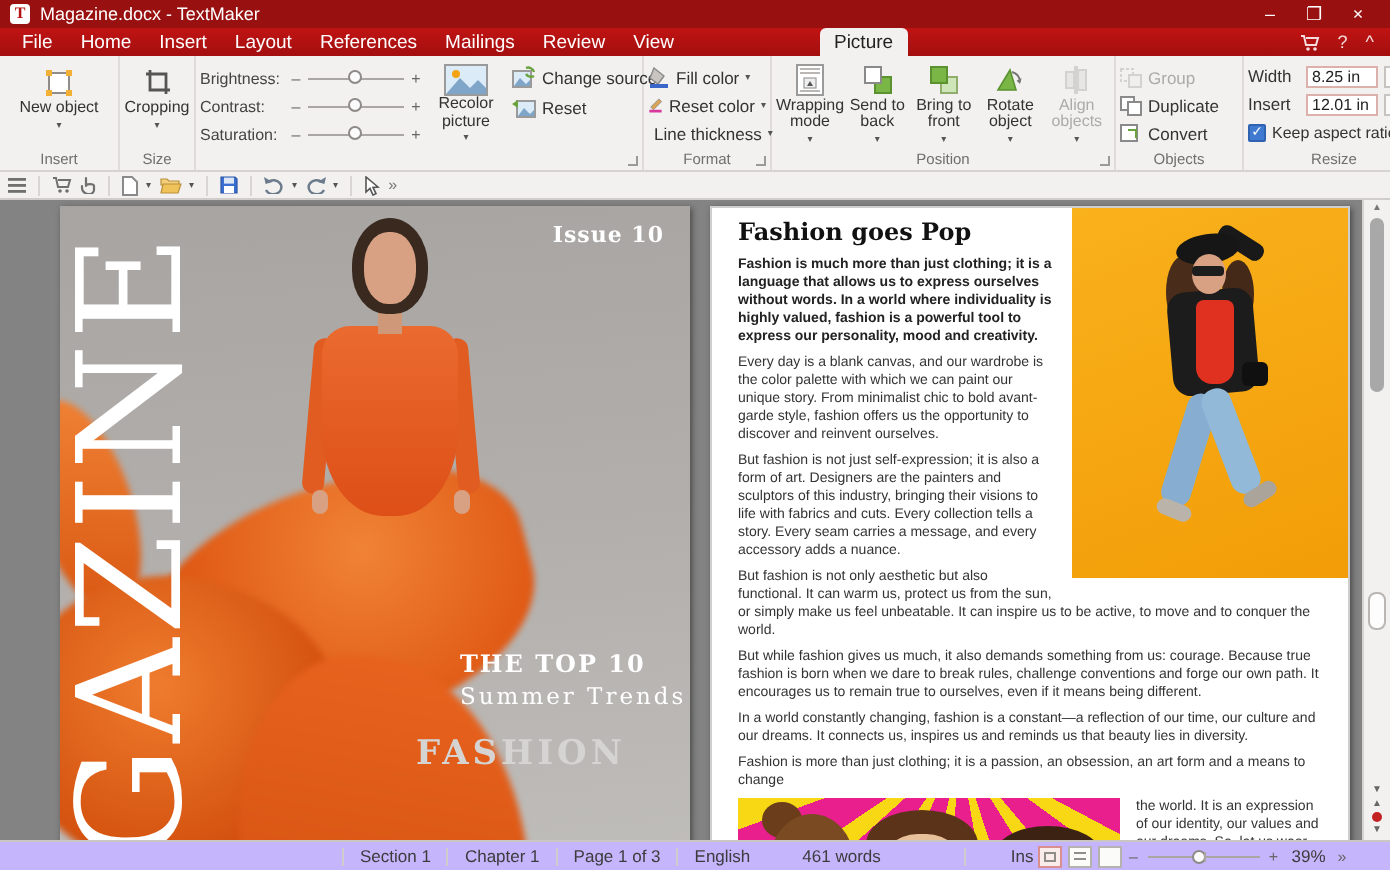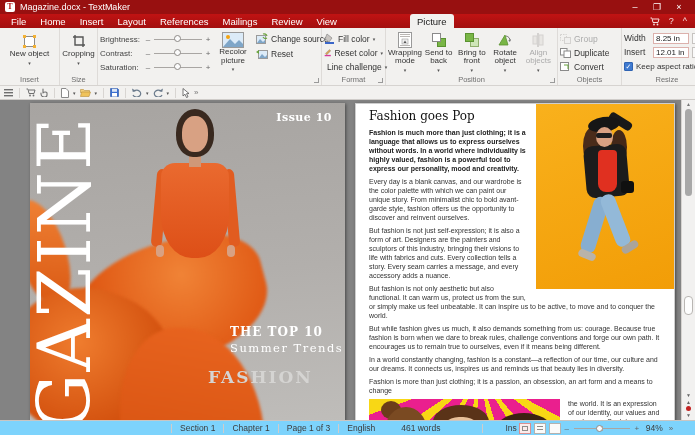--- a/index.html
+++ b/index.html
@@ -115,21 +115,21 @@
   .hand { position:absolute; width:8px; height:12px; background:#d8a183; border-radius:4px; top:142px; }
   .hand.l { left:126px; } .hand.r { left:197px; }
   .cover-text { position:absolute; z-index:6; color:#fff; font-family:"DejaVu Serif",serif; }
   .feat { left:200px; top:222px; }
   .feat .t { font-size:12px; font-weight:bold; letter-spacing:1px; }
   .feat .s { font-size:11.5px; letter-spacing:1.5px; margin-top:2px; }
   .teaser { left:178px; top:264px; font-weight:bold; font-size:17px; line-height:21px;
             letter-spacing:2px; color:#d5d4d2; }
 
   
-  .headline { font-family:"DejaVu Serif",serif; font-weight:normal; font-size:12px; color:#111;
+  .headline { font-family:"DejaVu Serif",serif; font-weight:bold; font-size:12px; color:#111;
               margin-bottom:5px; }
   .body-text { font-size:7px; line-height:9px; color:#333; }
   .body-text p { margin-bottom:4px; }
   .body-text .lead { font-weight:bold; color:#222; }
   .photo-girl { float:right; width:138px; height:185px; margin:-5px -12px 6px 10px; position:relative;
                 overflow:hidden; background:linear-gradient(160deg,#f9b11c 0%,#f29d07 100%); }
   .pg-beret { position:absolute; left:52px; top:13px; width:32px; height:15px; background:#161616;
               border-radius:50%; transform:rotate(-8deg); }
   .pg-hair1 { position:absolute; left:47px; top:24px; width:17px; height:36px; background:#4a2c1a; border-radius:50%; }
   .pg-hair2 { position:absolute; left:75px; top:26px; width:16px; height:34px; background:#442818; border-radius:50%; }
@@ -167,21 +167,21 @@
   .vs-up { position:absolute; top:1px; left:0; right:0; text-align:center; font-size:5px; color:#777; }
   .vs-thumb { position:absolute; top:9px; left:3px; width:7px; height:87px; background:#a8a8a8; border-radius:4px; }
   .vs-split { position:absolute; top:196px; left:2px; width:9px; height:19px; background:#fdfdfd;
               border:1px solid #b9b6b3; border-radius:4px; }
   .vs-bottom { position:absolute; bottom:2px; left:0; right:0; display:flex; flex-direction:column;
                align-items:center; gap:1px; }
   .vs-bottom .tbtn { font-size:5px; color:#666; line-height:6px; text-align:center; }
   .vs-dot { width:5px; height:5px; border-radius:50%; background:#c32222; }
 
   
-  .statusbar { height:15px; background:#7dd3fc; border-top:1px solid #c9c6c3; display:flex;
+  .statusbar { height:15px; background:#c4b5fd; border-top:1px solid #c9c6c3; display:flex;
                align-items:center; font-size:8.5px; color:#3c3c3c; padding:0 5px; flex:none; }
   .sb-sep { width:1px; height:9px; background:#cfcccb; margin:0 8px; flex:none; }
   .sb-item { white-space:nowrap; }
   .view-icons { display:flex; gap:3px; align-items:center; margin:0 2px; }
   .vi { width:12px; height:11px; border:1px solid #b5b2af; background:#fbfbfa; position:relative; }
   .vi.sel { border:1px solid #d98f8f; background:#fbecec; }
   .vi i { position:absolute; left:2px; right:2px; top:2px; bottom:2px; border:1px solid #8f8c89; display:block; }
   .vi.lines i { border:none; background:repeating-linear-gradient(#8f8c89 0 1px, transparent 1px 3px); }
   .zoom-track { position:relative; width:56px; height:9px; margin:0 3px; }
   .zoom-track::before { content:""; position:absolute; left:0; right:0; top:4px; height:1px; background:#a9a6a3; }
@@ -335,21 +335,21 @@
           </svg>
           <span>Reset color</span>
           <span class="chev">▾</span>
         </div>
         <div class="btn-small">
           <svg width="11" height="9" viewBox="0 0 11 9">
             <rect x="0" y="1" width="11" height="1" fill="#444"></rect>
             <rect x="0" y="4" width="11" height="2" fill="#444"></rect>
             <rect x="0" y="7" width="11" height="2.6" fill="#444"></rect>
           </svg>
-          <span>Line challenge</span>
+          <span>Line thickness</span>
           <span class="chev">▾</span>
         </div>
       </div>
       <div class="group-label">Format</div>
       <span class="launcher"></span>
     </div>
 
     <div class="group g-position">
       <div class="btn-big pos-btn">
         <span class="ic">
@@ -619,16 +619,16 @@
         </span>
       <span class="vi">
           <i style="border:none;"></i>
         </span>
     </span>
     <span class="sl-minus">–</span>
     <span class="zoom-track">
       <span class="zoom-thumb"></span>
     </span>
     <span class="sl-plus">+</span>
-    <span class="sb-item" style="margin-left:5px;">94%</span>
+    <span class="sb-item" style="margin-left:5px;">39%</span>
     <span class="sb-chev">»</span>
   </div>
 </div>
 
 </body></html>

